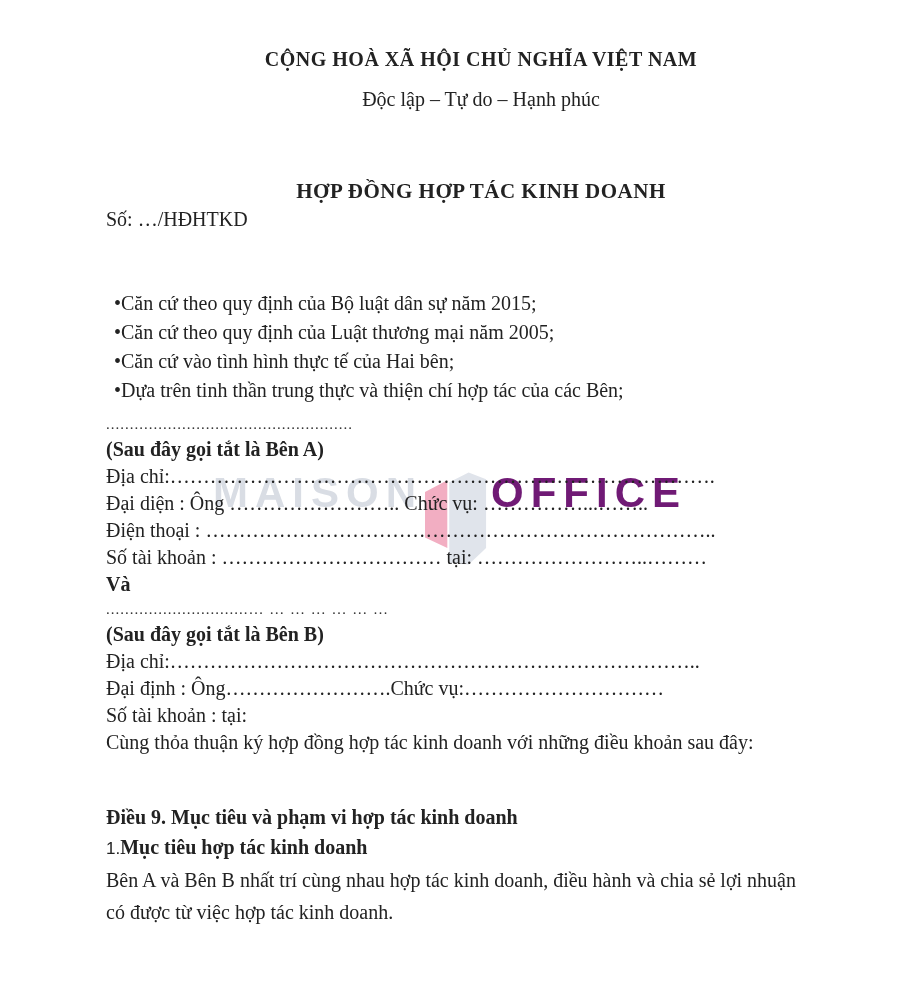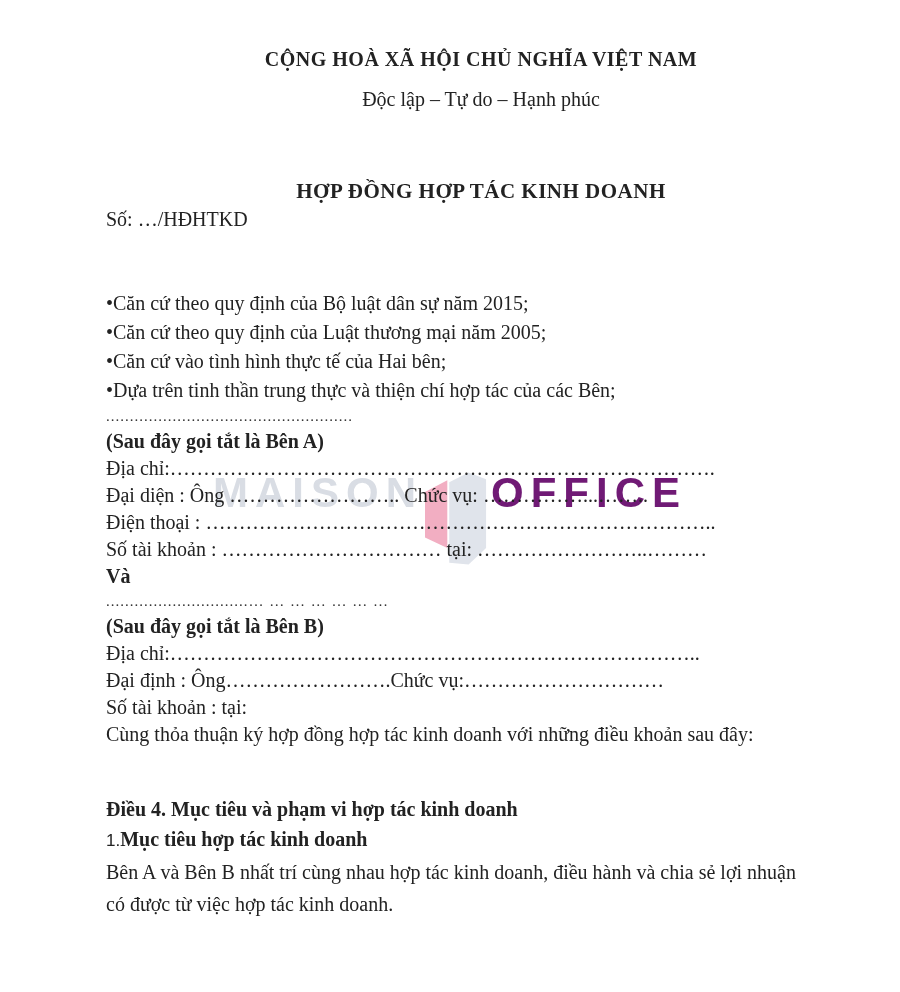--- a/index.html
+++ b/index.html
@@ -61,21 +61,21 @@
     text-align: center;
     font-size: 21px;
     font-weight: bold;
     letter-spacing: 0.5px;
   }
   .doc-number {
     text-align: left;
     margin: 0 0 56px !important;
   }
   .bullets {
-    margin: 0;
+    margin: 8px;
     padding: 0;
     list-style: none;
     line-height: 29px;
   }
   .bullets li { line-height: 29px; }
   .intro { line-height: 29px !important; }
   .filler {
     font-size: 15px;
     letter-spacing: 1px;
     line-height: 23px !important;
@@ -134,19 +134,19 @@
 
     <p class="filler">..............................… … … … … … …</p>
     <p class="bold">(Sau đây gọi tắt là Bên B)</p>
     <p>Địa chỉ:…………………………………………………………………….. </p>
     <p>Đại định : Ông…………………….Chức vụ:…………………………</p>
     <p>Số tài khoản : tại:</p>
 
     <p>Cùng thỏa thuận ký hợp đồng hợp tác kinh doanh với những điều khoản sau đây:</p>
 
     <div class="article">
-      <p class="bold art-head">Điều 4. Mục tiêu và phạm vi hợp tác kinh doanh</p>
+      <p class="bold art-head">Điều 9. Mục tiêu và phạm vi hợp tác kinh doanh</p>
       <p class="art-sub"><span class="sub-num">1.</span><span class="bold">Mục tiêu hợp tác kinh doanh</span></p>
       <p class="art-body">Bên A và Bên B nhất trí cùng nhau hợp tác kinh doanh, điều hành và chia sẻ lợi nhuận có được từ việc hợp tác kinh doanh.</p>
     </div>
 
   </div>
 </div>
 
 </body></html>

